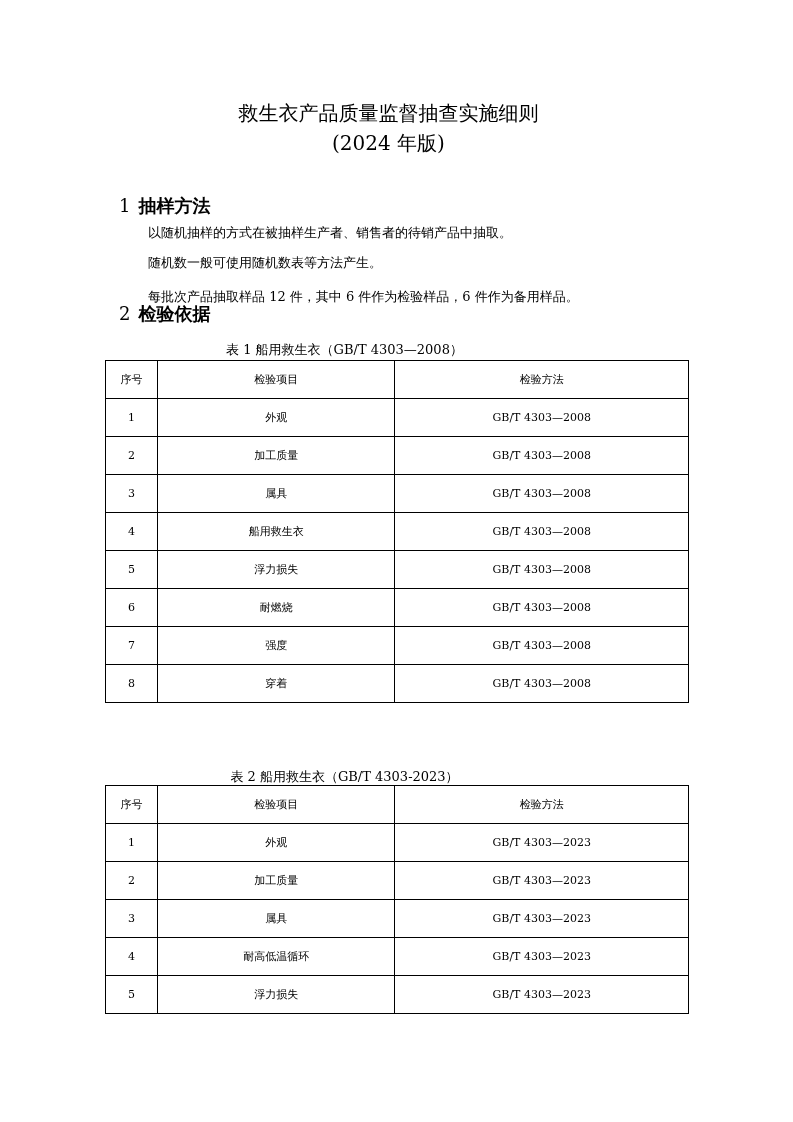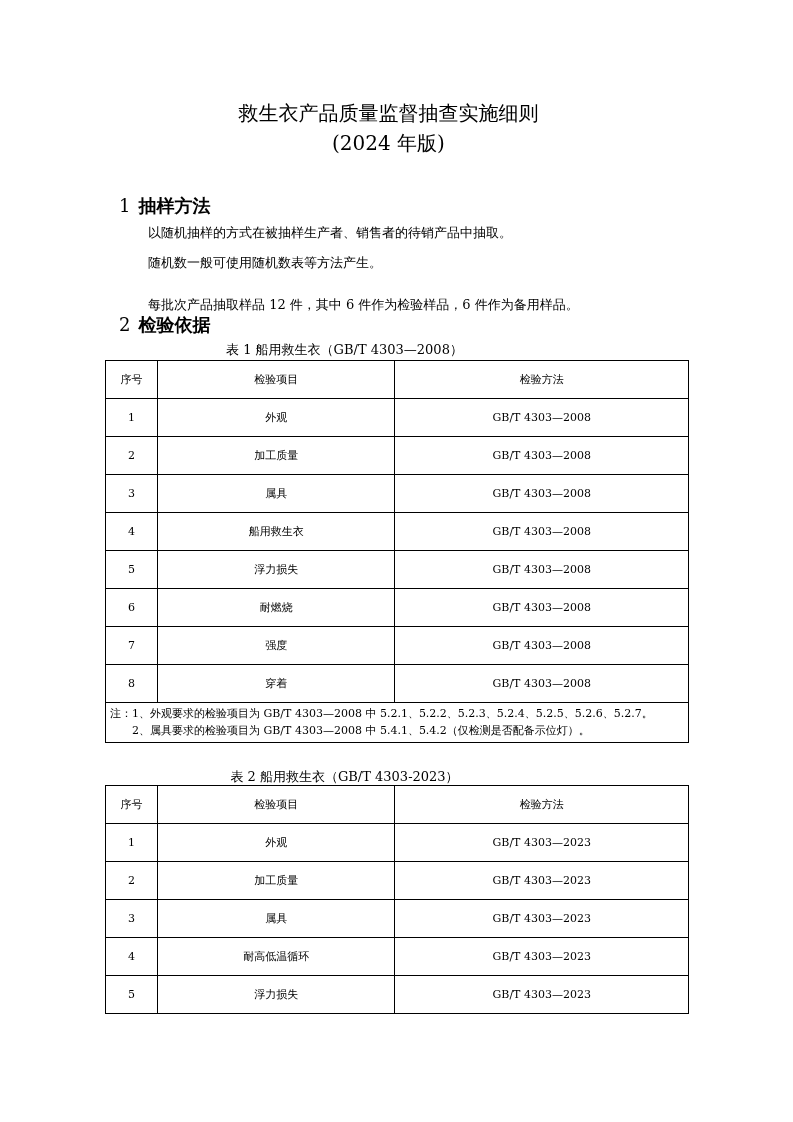--- a/index.html
+++ b/index.html
@@ -22,23 +22,23 @@
 <body>
 
 <div class="title title1">救生衣产品质量监督抽查实施细则</div>
 <div class="title title2">(2024 年版)</div>
 
 <div class="h" style="top:194px;">
   <span class="num">1</span><span>抽样方法</span>
 </div>
 <div class="p" style="top:224px;">以随机抽样的方式在被抽样生产者、销售者的待销产品中抽取。</div>
 <div class="p" style="top:254px;">随机数一般可使用随机数表等方法产生。</div>
-<div class="p" style="top:296px;">每批次产品抽取样品 12 件，其中 6 件作为检验样品，6 件作为备用样品。</div>
+<div class="p" style="top:288px;">每批次产品抽取样品 12 件，其中 6 件作为检验样品，6 件作为备用样品。</div>
 
-<div class="h" style="top:313px;">
+<div class="h" style="top:302px;">
   <span class="num">2</span><span>检验依据</span>
 </div>
 
 <div class="caption" style="top:341px;">表 1  船用救生衣（GB/T 4303—2008）</div>
 
 <table style="top:360px;">
   <colgroup>
       <col class="c1">
       <col class="c2">
       <col class="c3">
@@ -82,26 +82,20 @@
   <tr>
         <td>7</td>
         <td>强度</td>
         <td>GB/T 4303—2008</td>
       </tr>
   <tr>
         <td>8</td>
         <td>穿着</td>
         <td>GB/T 4303—2008</td>
       </tr>
-  <tr>
-    <td class="note" colspan="3">
-      <div>注：1、外观要求的检验项目为 GB/T 4303—2008 中 5.2.1、5.2.2、5.2.3、5.2.4、5.2.5、5.2.6、5.2.7。</div>
-      <div class="note-line2">2、属具要求的检验项目为 GB/T 4303—2008 中 5.4.1、5.4.2（仅检测是否配备示位灯）。</div>
-    </td>
-  </tr>
 </tbody>
   </table>
 
 <div class="caption" style="top:768px;">表 2  船用救生衣（GB/T 4303-2023）</div>
 
 <table style="top:785px;">
   <colgroup>
       <col class="c1">
       <col class="c2">
       <col class="c3">

